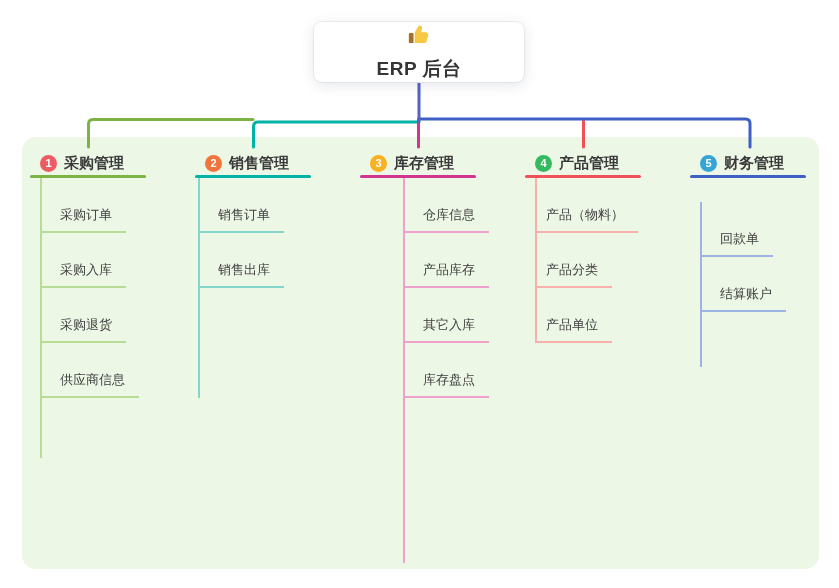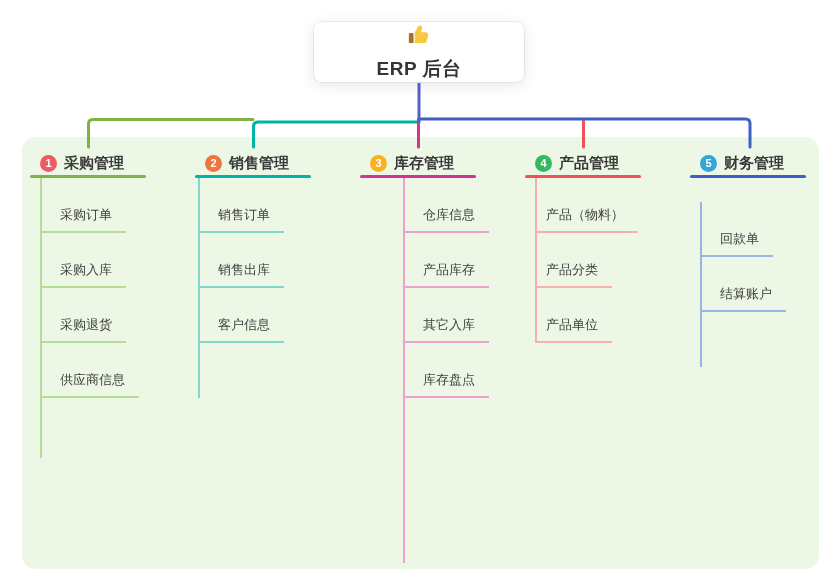--- a/index.html
+++ b/index.html
@@ -135,21 +135,20 @@
 
   <div class="branch b2">
     <div class="branch-head">
       <span class="badge">2</span>
       <span>销售管理</span>
       <span class="underbar"></span>
     </div>
     <div class="kids">
       <div class="kid">销售订单</div>
       <div class="kid">销售出库</div>
-      <div class="kid">客户信息</div>
     </div>
   </div>
 
   <div class="branch b3">
     <div class="branch-head">
       <span class="badge">3</span>
       <span>库存管理</span>
       <span class="underbar"></span>
     </div>
     <div class="kids">

